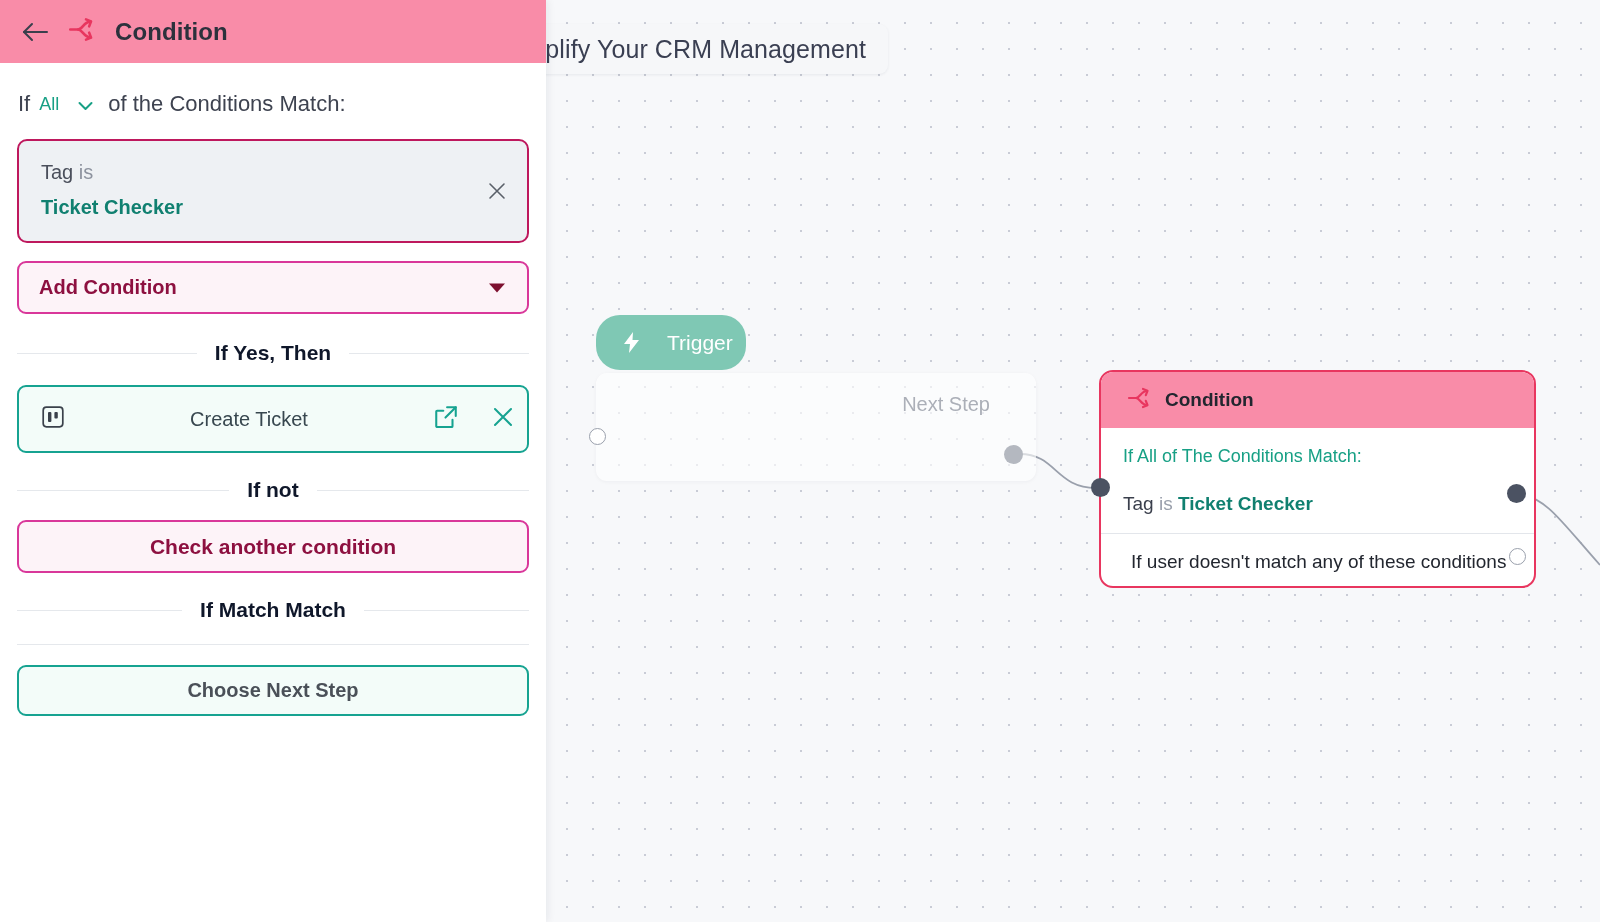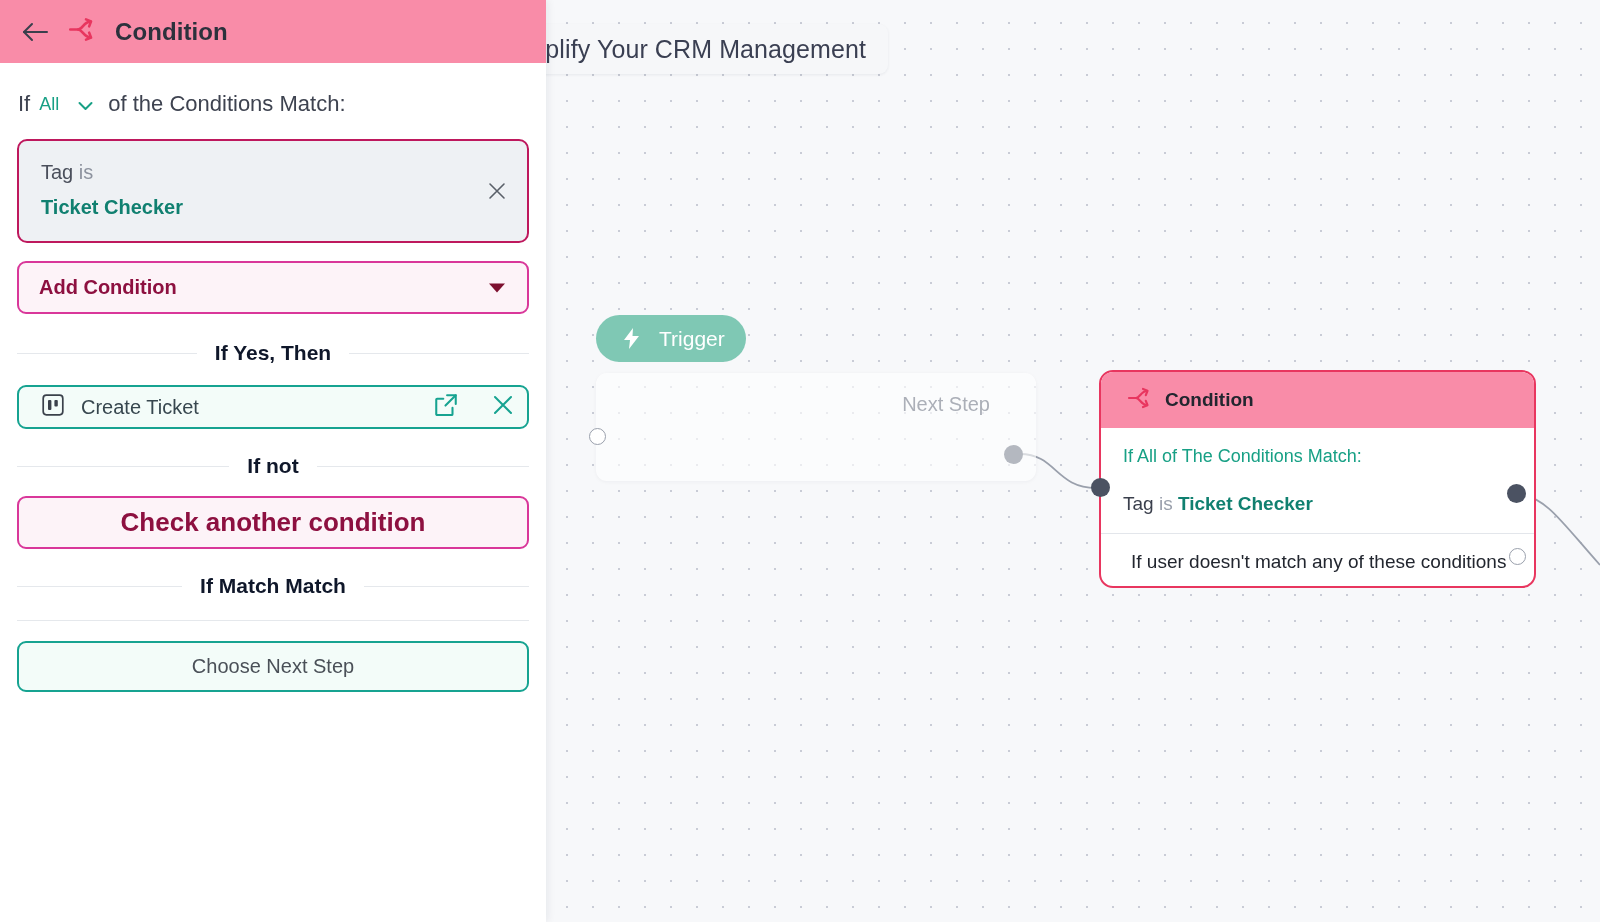--- a/index.html
+++ b/index.html
@@ -29,24 +29,24 @@
     background: #f6f7f9;
     border-radius: 9px;
     box-shadow: 0 1px 3px rgba(20,30,60,.07);
     font-size: 25px; color: #3a3f52; letter-spacing: .1px;
     white-space: nowrap;
   }
 
   
   #trigger-pill {
     position: absolute; left: 596px; top: 315px;
-    width: 150px; height: 47px;
+    width: 150px; height: 55px;
     background: #7fc8b4;
     border-radius: 24px;
-    display: flex; align-items: center; gap: 20px;
+    display: flex; align-items: center; gap: 28px;
     padding-left: 28px;
     color: #ffffff; font-size: 21px; font-weight: 400;
   }
   .bolt-icon { display: inline-block; width: 15px; height: 21px; }
 
   
   #incoming-node {
     position: absolute; left: 596px; top: 373px;
     width: 440px; height: 108px;
     border-radius: 11px;
@@ -178,48 +178,49 @@
   }
 
   .section-sep {
     display: flex; align-items: center; gap: 18px;
     margin: 27px 0 20px 0;
   }
   .section-sep .rule { flex: 1; height: 1px; background: #e5e8ec; }
   .section-sep .sep-label { font-size: 21px; font-weight: 700; color: #0f172a; white-space: nowrap; }
 
   #create-ticket-item {
-    height: 44px;
+    height: 68px;
     border: 2px solid #16a391;
     border-radius: 9px;
     background: #f3fcf9;
     display: flex; align-items: center;
     padding: 0 12px 0 22px;
     gap: 16px;
     cursor: pointer;
+    text-align: center;
   }
   #create-ticket-label { flex: 1; font-size: 20px; color: #37474f; }
 
   #check-another-condition-button {
     height: 53px;
     border: 2px solid #d9379a;
     border-radius: 9px;
     background: #fdf3f8;
     display: flex; align-items: center; justify-content: center;
-    font-size: 26px; font-weight: 700; color: #8d1040;
+    font-size: 21px; font-weight: 700; color: #8d1040;
     cursor: pointer;
   }
 
   #choose-next-step-button {
     height: 51px;
     border: 2px solid #16a391;
     border-radius: 9px;
     background: #f3fcf9;
     display: flex; align-items: center; justify-content: center;
-    font-size: 20px; font-weight: 400; color: #4a5058;
+    font-size: 20px; font-weight: 700; color: #4a5058;
     cursor: pointer;
   }
 
   .sep-tight { margin: 25px 0 18px 0; }
   .rule-only { height: 1px; background: #e5e8ec; margin: 22px 0 20px 0; }
 </style>
 </head>
 <body>
 
 <div id="app">

